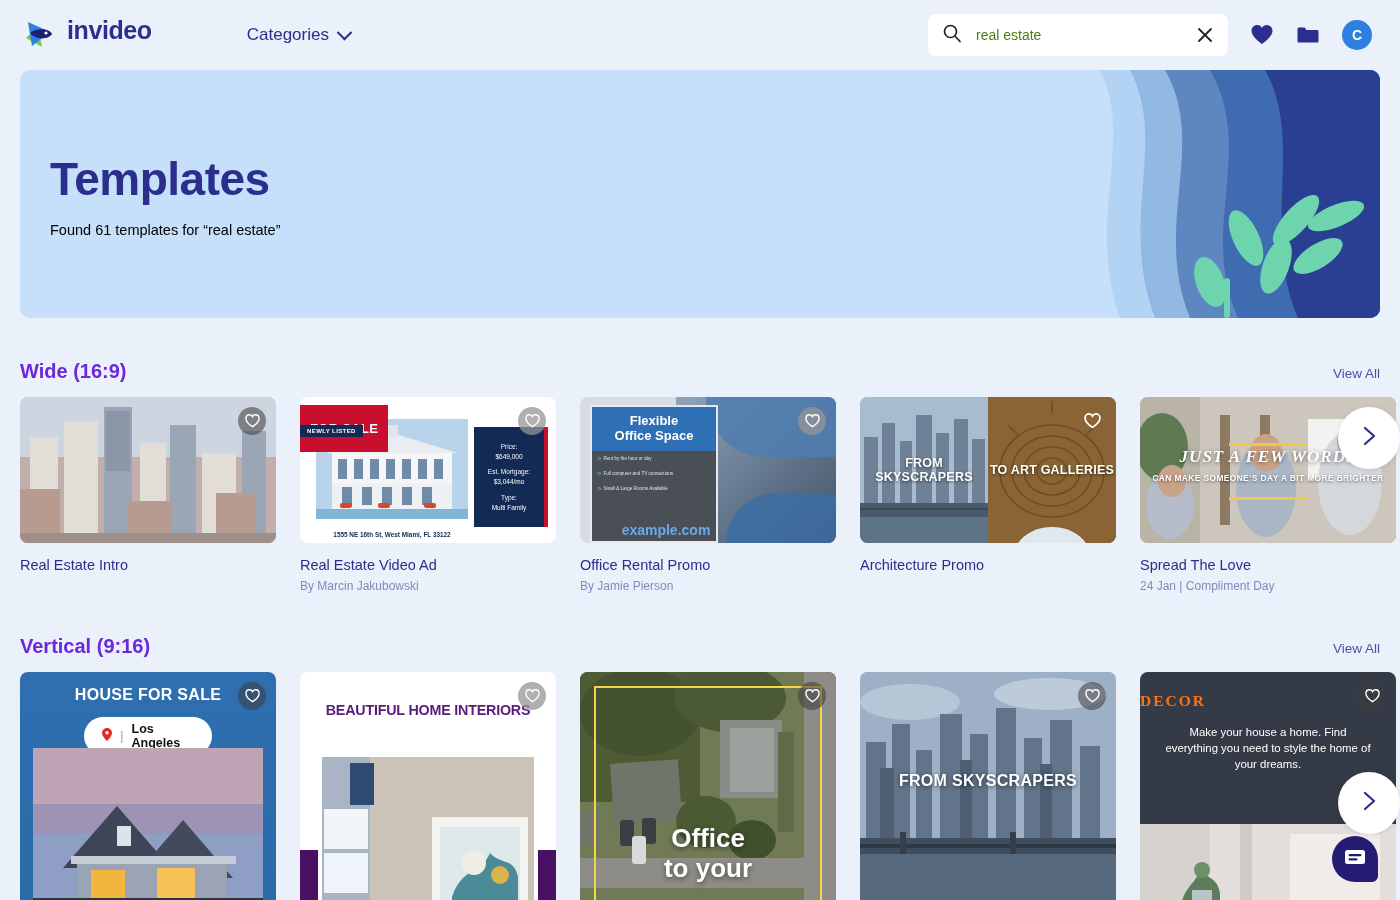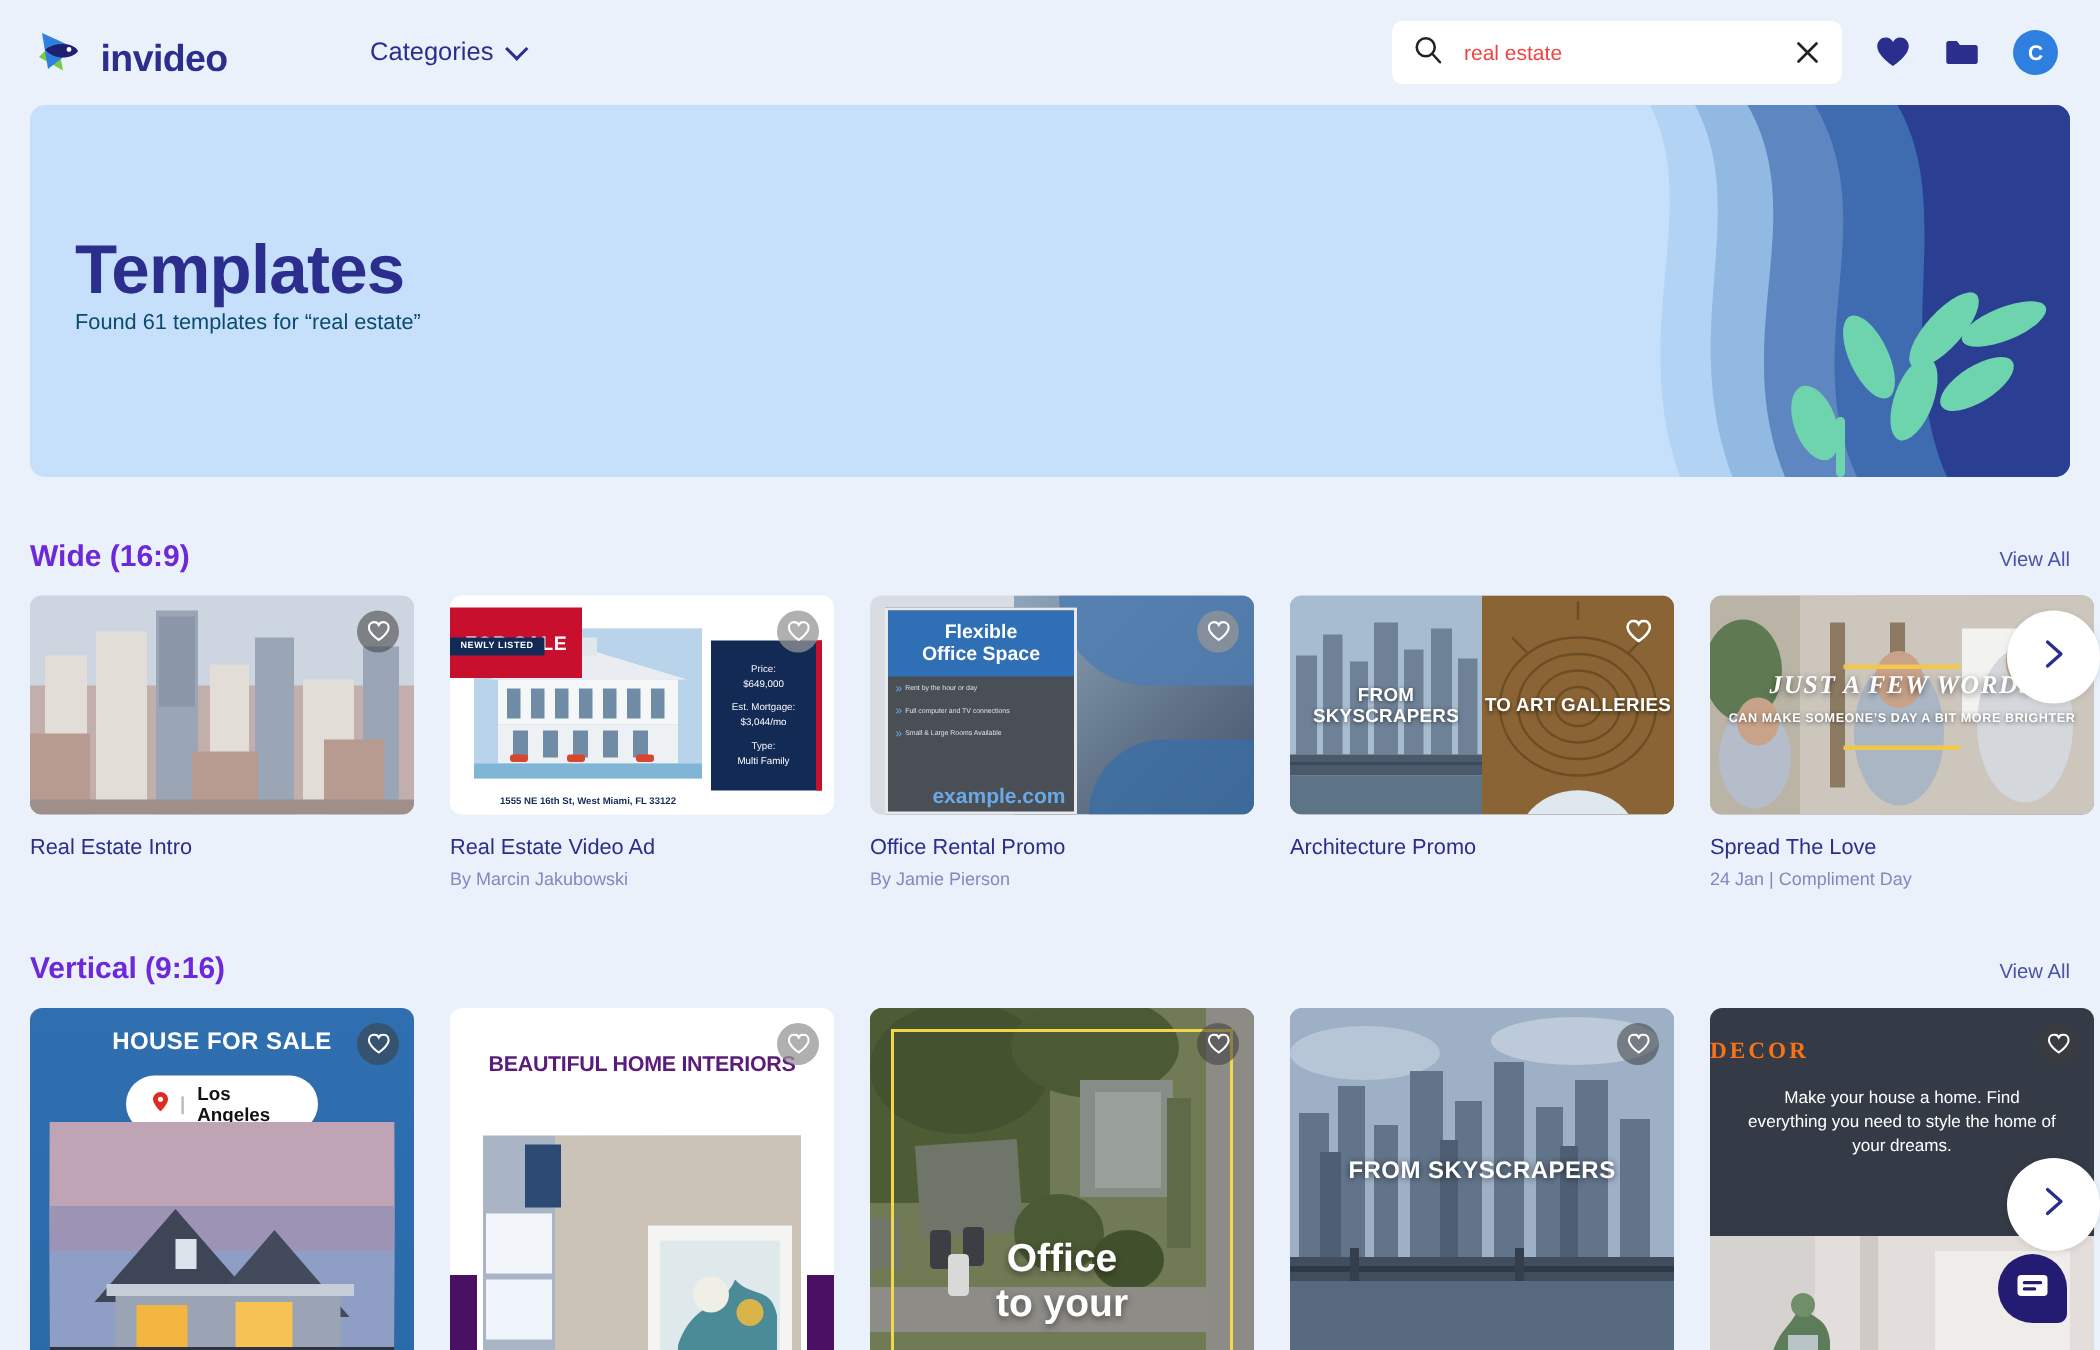--- a/index.html
+++ b/index.html
@@ -12,55 +12,55 @@
   }
 
   
   .header {
     height: 70px; width: 1400px;
     background: #eaf1fb;
     display: flex; align-items: center;
     padding: 0 20px;
     position: relative;
   }
-  .logo-wrap { display: flex; align-items: flex-end; gap: 9px; margin-left: 0px; }
+  .logo-wrap { display: flex; align-items: flex-start; gap: 9px; margin-left: 0px; }
   .logo-mark { width: 38px; height: 38px; position: relative; }
   .logo-text { font-size: 25px; font-weight: 700; color: #2b2e8c; letter-spacing: -0.4px; }
 
   .categories {
     margin-left: 95px;
     display: flex; align-items: center; gap: 10px;
     font-size: 17px; color: #2b2e8c; cursor: pointer;
   }
   .chev { width: 11px; height: 11px; border-right: 2.2px solid #2b2e8c; border-bottom: 2.2px solid #2b2e8c;
           transform: rotate(45deg) translate(-2px,-2px); }
 
   .header-right {
     margin-left: auto; display: flex; align-items: center; gap: 22px; padding-right: 8px;
   }
   .searchbox {
     width: 300px; height: 42px; background: #fff; border-radius: 7px;
     display: flex; align-items: center; padding: 0 14px; gap: 14px;
   }
-  .search-val { flex: 1; font-size: 14px; color: #ef4444; }
+  .search-val { flex: 1; font-size: 14px; color: #4d7c0f; }
   .icon-btn { cursor: pointer; display: flex; align-items: center; justify-content: center; }
   .avatar {
     width: 30px; height: 30px; border-radius: 50%; background: #2f7fe0;
     color: #fff; font-size: 14px; font-weight: 600;
     display: flex; align-items: center; justify-content: center;
   }
 
   
   .hero {
     margin: 0 20px; height: 248px; border-radius: 10px; overflow: hidden;
     background: #c6e0fb; position: relative;
   }
   .hero-copy { position: absolute; left: 30px; top: 82px; }
   .hero-title { font-size: 46px; font-weight: 700; color: #2b2e8c; letter-spacing: -0.5px; }
-  .hero-sub { font-size: 14.5px; color: #0c4a6e; margin-top: 1px; }
+  .hero-sub { font-size: 14.5px; color: #000000; margin-top: 16px; }
   .hero-art { position: absolute; right: 0; top: 0; width: 320px; height: 248px; }
 
   
   .section { margin: 0 20px; }
   .section-head {
     display: flex; align-items: baseline; justify-content: space-between;
     padding: 42px 0 14px 0;
   }
   .section-title { font-size: 20px; font-weight: 700; color: #6d28d9; }
   .view-all { font-size: 13.5px; color: #4b52a8; cursor: pointer; }

